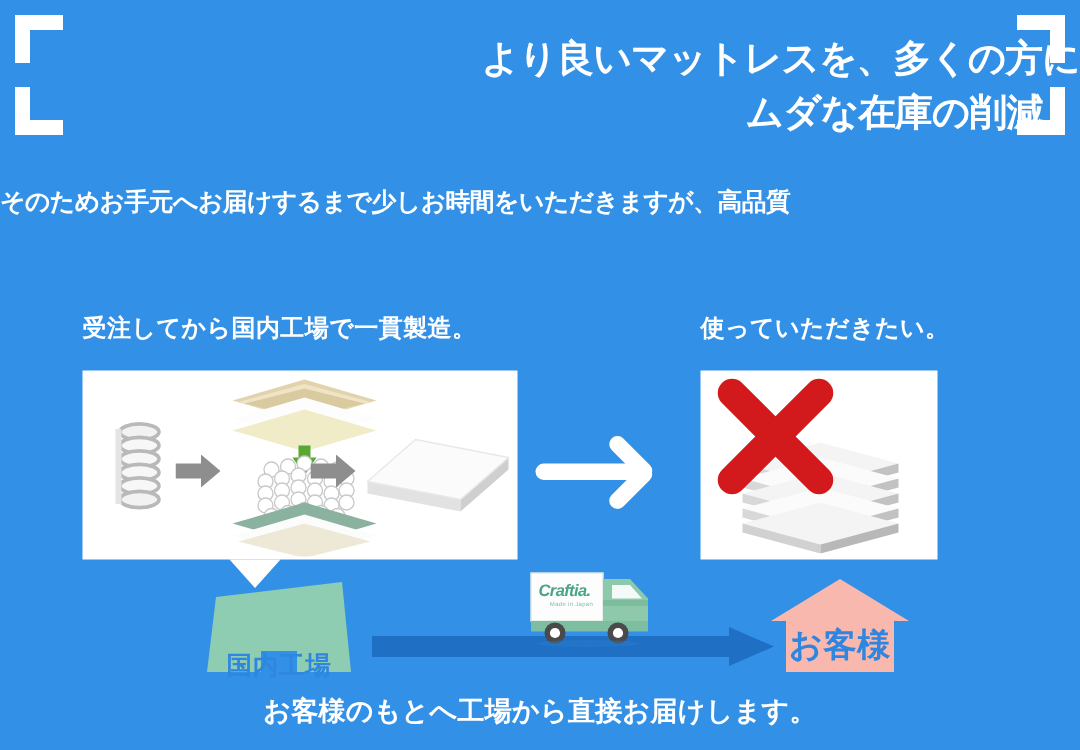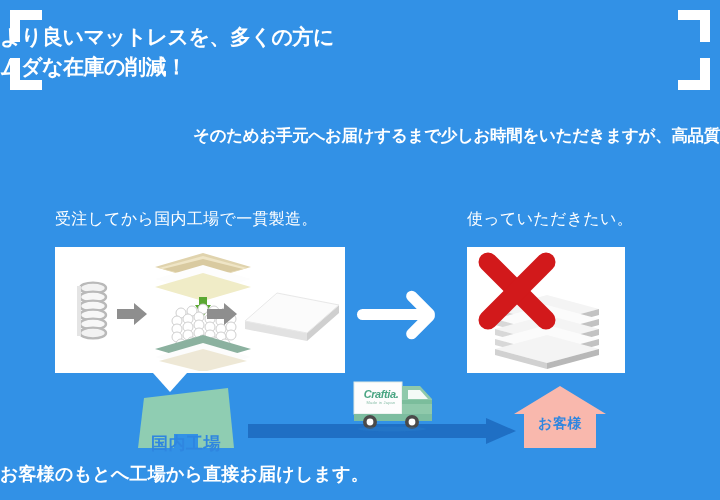--- a/index.html
+++ b/index.html
@@ -50,50 +50,50 @@
   .bracket.br { right: 10px; top: 58px; }
   .bracket.br .h { right: 0; bottom: 0; }
   .bracket.br .v { right: 0; bottom: 0; }
 
   
   .headline {
     position: absolute;
     left: 0;
     top: 22px;
     width: 720px;
-    text-align: left;
+    text-align: right;
     color: #ffffff;
-    font-size: 21px;
+    font-size: 25px;
     font-weight: bold;
     line-height: 1.42;
     letter-spacing: -0.5px;
   }
   .headline-line { display: block; white-space: nowrap; }
 
   
   .subtitle {
     position: absolute;
     left: 0;
     top: 122px;
     width: 720px;
-    text-align: right;
+    text-align: left;
     color: #ffffff;
     font-size: 16.5px;
     font-weight: bold;
     line-height: 1.6;
     letter-spacing: -0.3px;
   }
   .subtitle-line { display: block; white-space: nowrap; }
 
   
   .panel-label {
     position: absolute;
     color: #ffffff;
     font-size: 16px;
-    font-weight: normal;
+    font-weight: bold;
     letter-spacing: 0.3px;
     white-space: nowrap;
   }
   .panel-label.left  { left: 55px;  top: 209px; }
   .panel-label.right { left: 467px; top: 209px; }
 
   
   .panel {
     position: absolute;
     background: #ffffff;
@@ -170,21 +170,20 @@
     height: 26px;
   }
 
   
   .truck { position: absolute; left: 352px; top: 376px; width: 90px; height: 56px; }
   .truck-logo {
     position: absolute;
     left: 359px;
     top: 388px;
     width: 44px;
-    text-align: center;
     color: #4aa583;
     font-size: 11px;
     font-style: italic;
     font-weight: bold;
     letter-spacing: -0.4px;
     z-index: 4;
   }
   .truck-sub {
     position: absolute;
     left: 359px;
@@ -205,32 +204,33 @@
     width: 96px;
     height: 64px;
   }
   .house-label {
     position: absolute;
     left: 512px;
     top: 415px;
     width: 96px;
     text-align: center;
     color: #2f86e0;
-    font-size: 14px;
+    font-size: 22px;
     font-weight: bold;
     letter-spacing: 0.5px;
     z-index: 3;
   }
 
   
   .caption {
     position: absolute;
     left: 0;
     top: 462px;
     width: 720px;
+    text-align: center;
     color: #ffffff;
     font-size: 18px;
     font-weight: bold;
     letter-spacing: 0.2px;
     white-space: nowrap;
   }
 </style>
 </head>
 <body>
 

